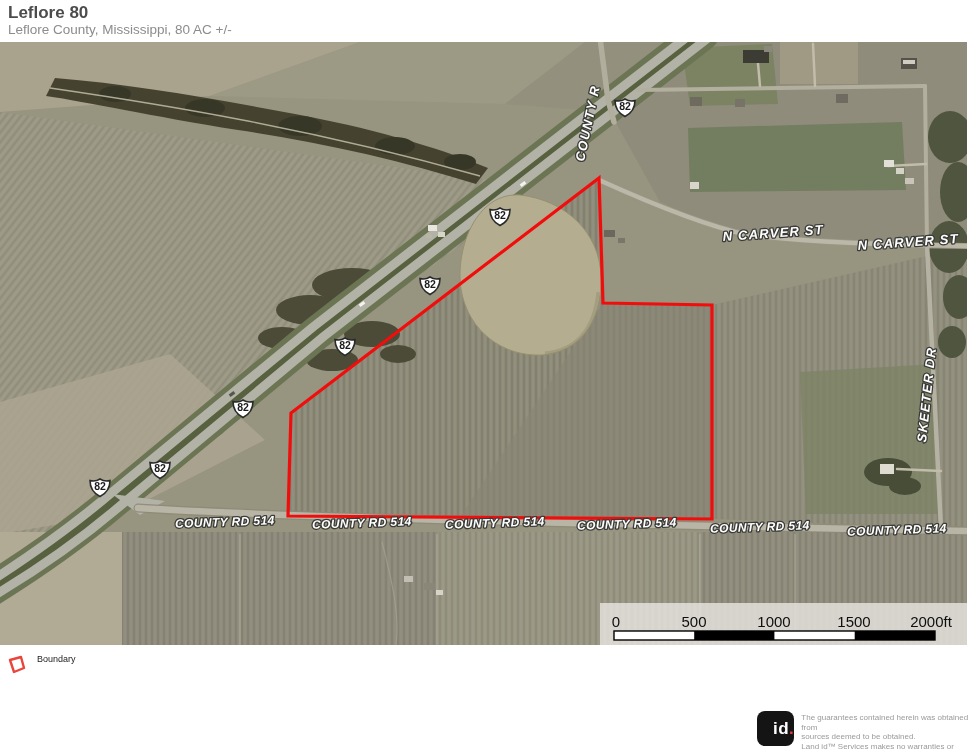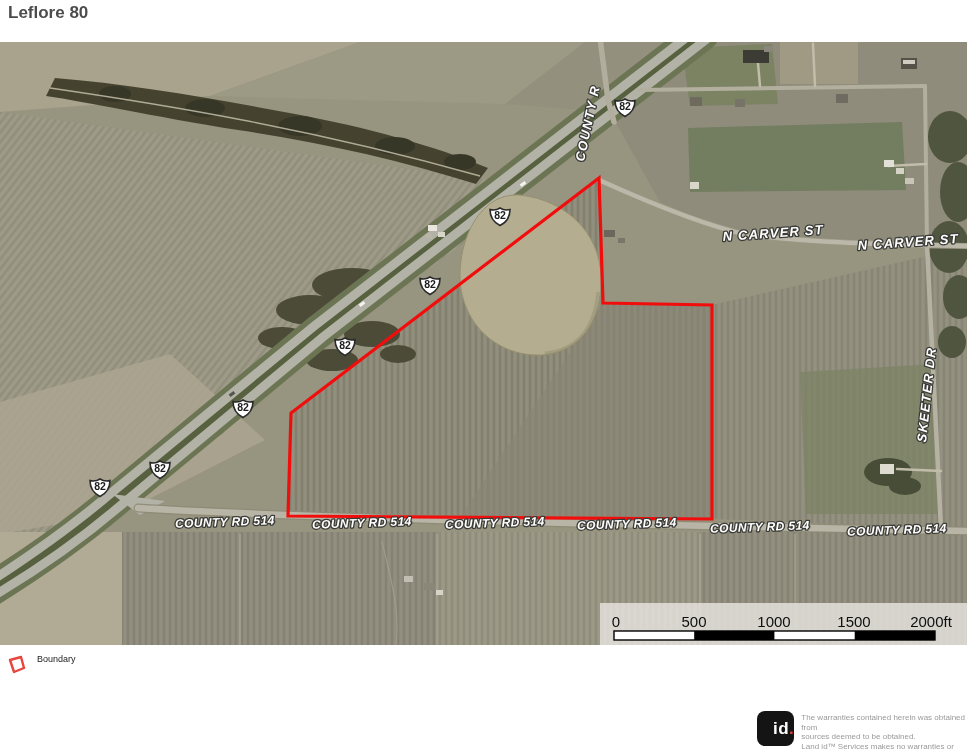--- a/index.html
+++ b/index.html
@@ -33,20 +33,21 @@
   .disclaimer { padding-top:2px; }
   .disclaimer div { font-size:8px; line-height:9.5px; color:#9a9a9a; }
 </style>
 </head>
 <body>
 
 <div class="page">
 
   <div class="header">
     <div class="title">Leflore 80</div>
+    <div class="subtitle">Leflore County, Mississippi, 80 AC +/-</div>
   </div>
 
   <div class="map-wrap">
   <svg width="967" height="603" viewBox="0 0 967 603" xmlns="http://www.w3.org/2000/svg">
     <defs>
       <pattern id="rowsV" width="6" height="6" patternUnits="userSpaceOnUse">
         <line x1="2" y1="0" x2="2" y2="6" stroke="rgba(0,0,0,0.07)" stroke-width="2"></line>
         <line x1="5" y1="0" x2="5" y2="6" stroke="rgba(255,255,255,0.05)" stroke-width="1.5"></line>
       </pattern>
       <pattern id="rowsD" width="6" height="6" patternUnits="userSpaceOnUse" patternTransform="rotate(38)">
@@ -228,20 +229,20 @@
     </svg>
     <span class="legend-label">Boundary</span>
   </div>
 
   <div class="footer">
     <div class="logo">
       <span>id</span>
         <span class="dot">.</span>
     </div>
     <div class="disclaimer">
-      <div>The warranties contained herein was obtained from</div>
+      <div>The guarantees contained herein was obtained from</div>
       <div>sources deemed to be obtained.</div>
       <div> Land id™ Services makes no warranties or guarantees</div>
 
     </div>
   </div>
 
 </div>
 
 </body></html>

